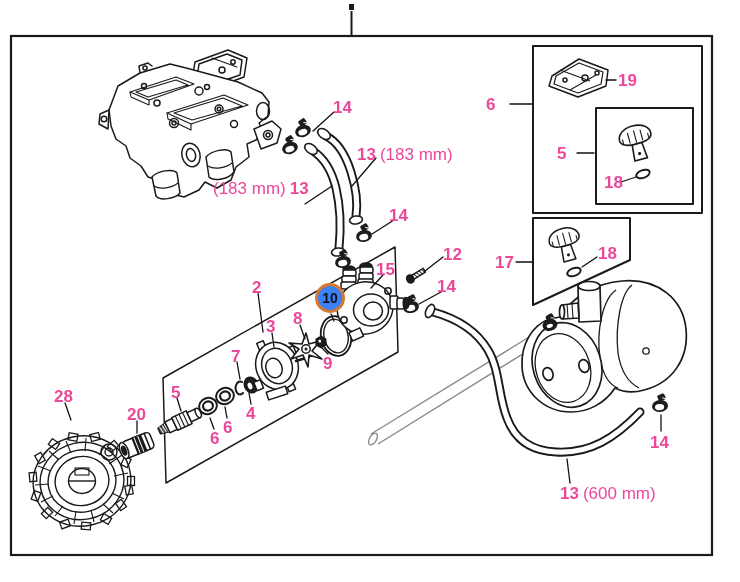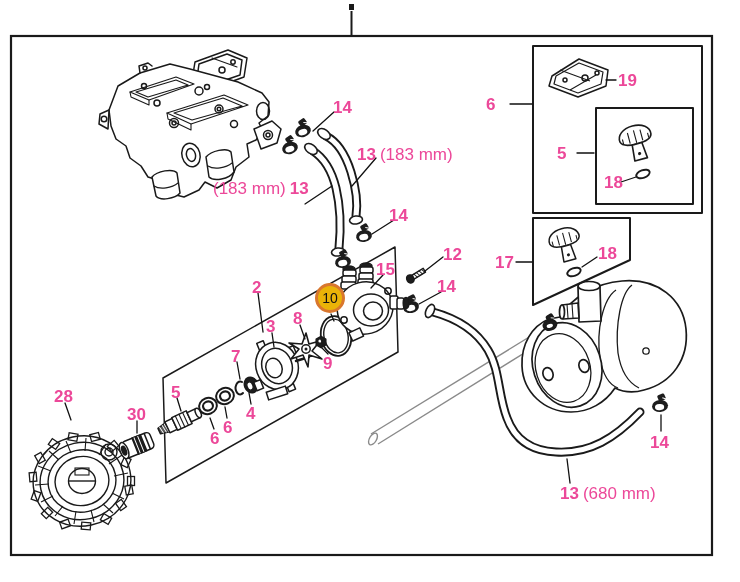--- a/index.html
+++ b/index.html
@@ -3,23 +3,23 @@
 <meta charset="utf-8">
 <style>
   html,body{margin:0;padding:0;background:#fff;}
   .stage{position:relative;width:740px;height:582px;background:#fff;overflow:hidden;
          font-family:"Liberation Sans",sans-serif;}
   .stage svg{position:absolute;left:0;top:0;}
   .lbl{position:absolute;font-size:17px;font-weight:bold;line-height:1;color:#ec4899;white-space:nowrap;}
   .lbl .dim{font-weight:normal;margin-left:4px;}
   .lbl .dim-lead{font-weight:normal;margin-right:4px;}
   .badge{position:absolute;left:315px;top:283px;width:24px;height:24px;
-         border:3.5px solid #d9772e;border-radius:50%;background:#eab308;
+         border:3.5px solid #d9772e;border-radius:50%;background:#3b82f6;
          display:flex;align-items:center;justify-content:center;
-         font-size:14px;font-weight:normal;color:#111;}
+         font-size:14px;font-weight:bold;color:#111;}
 </style>
 </head>
 <body>
 
 <div class="stage">
 
 <svg width="740" height="582" viewBox="0 0 740 582">
   <defs>
     <g id="clamp">
       <ellipse cx="0" cy="0" rx="8" ry="6" fill="#1d1d1d"></ellipse>
@@ -308,26 +308,26 @@
   <span class="lbl" style="left:293px;top:310px">8</span>
   <span class="lbl" style="left:266px;top:318px">3</span>
   <span class="lbl" style="left:437px;top:278px">14</span>
   <span class="lbl" style="left:323px;top:355px">9</span>
   <span class="lbl" style="left:231px;top:348px">7</span>
   <span class="lbl" style="left:171px;top:384px">5</span>
   <span class="lbl" style="left:246px;top:405px">4</span>
   <span class="lbl" style="left:223px;top:419px">6</span>
   <span class="lbl" style="left:210px;top:430px">6</span>
   <span class="lbl" style="left:54px;top:388px">28</span>
-  <span class="lbl" style="left:127px;top:406px">30</span>
+  <span class="lbl" style="left:127px;top:406px">20</span>
   <span class="lbl" style="left:486px;top:96px">6</span>
   <span class="lbl" style="left:618px;top:72px">19</span>
   <span class="lbl" style="left:557px;top:145px">5</span>
   <span class="lbl" style="left:604px;top:174px">18</span>
   <span class="lbl" style="left:495px;top:254px">17</span>
   <span class="lbl" style="left:598px;top:245px">18</span>
   <span class="lbl" style="left:650px;top:434px">14</span>
-  <span class="lbl" style="left:560px;top:485px"><b>13</b><span class="dim">(680 mm)</span></span>
+  <span class="lbl" style="left:560px;top:485px"><b>13</b><span class="dim">(600 mm)</span></span>
 
   <div class="badge">
     <span>10</span>
   </div>
 </div>
 
 </body></html>

